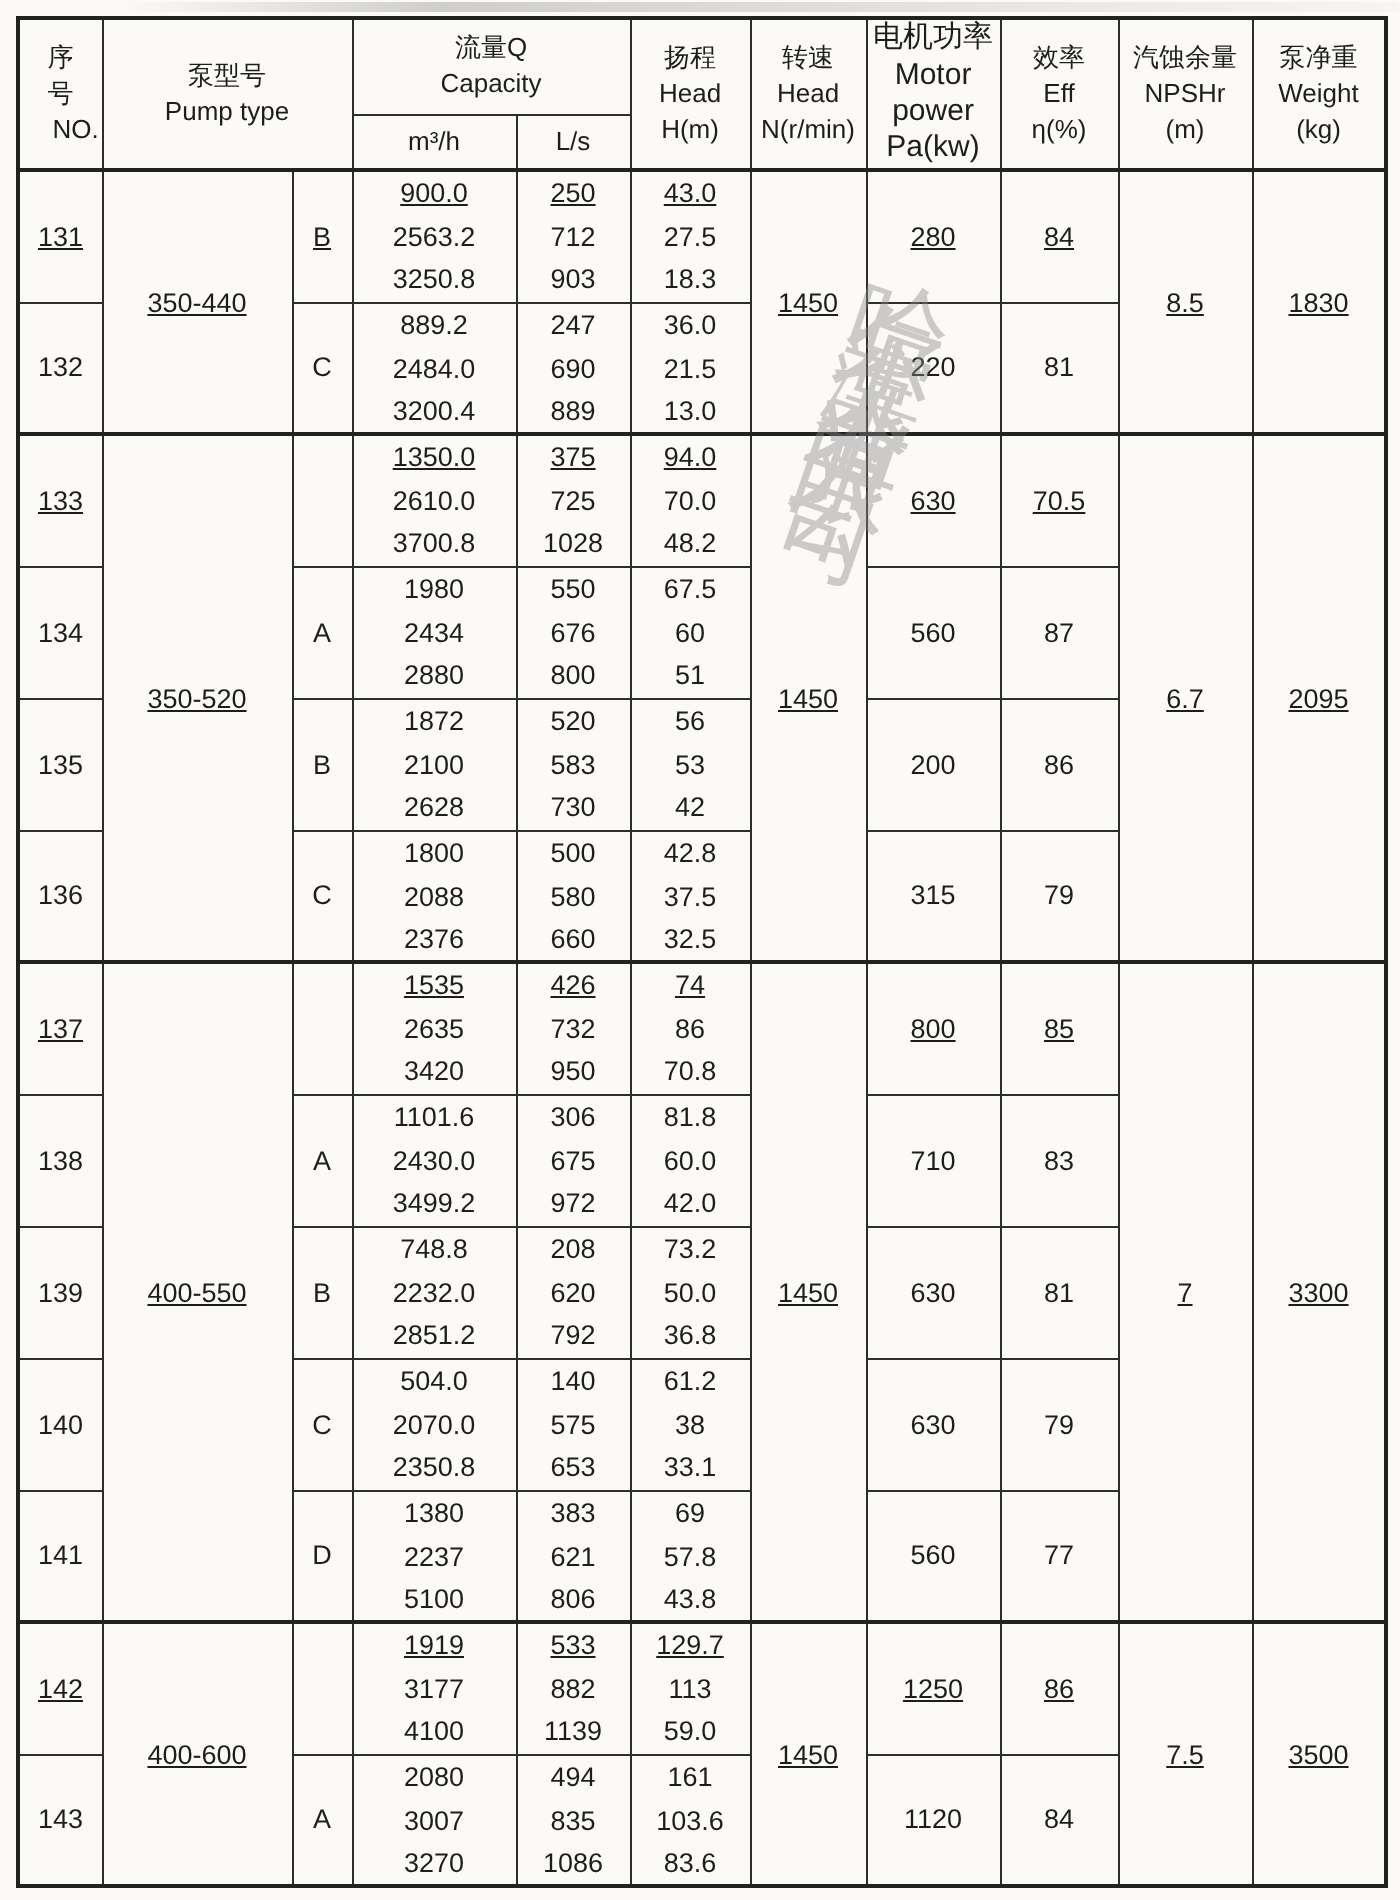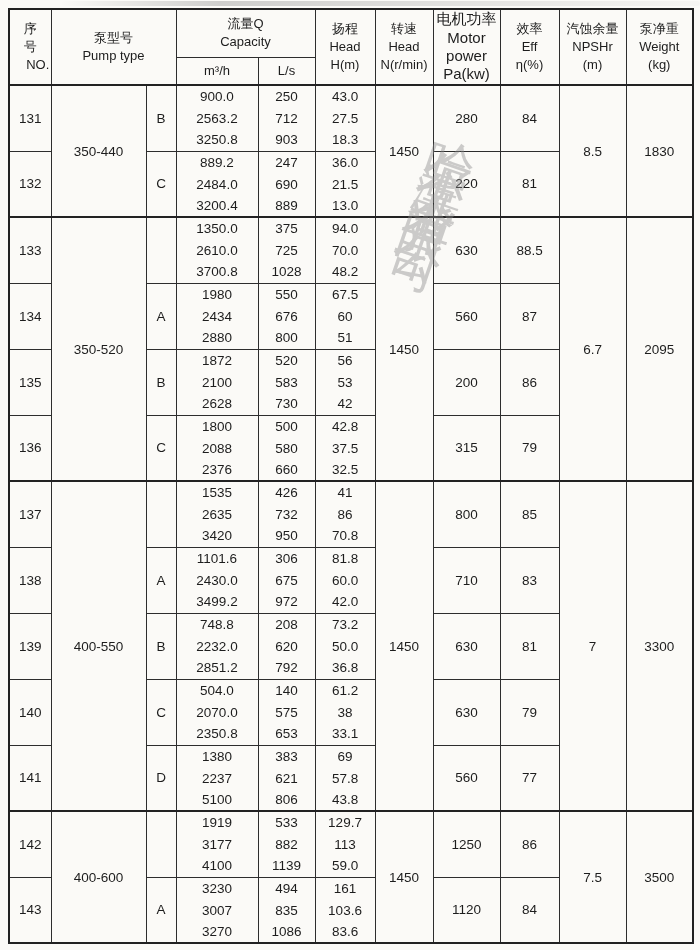--- a/index.html
+++ b/index.html
@@ -26,21 +26,21 @@
   }
   thead tr.h1{height:48px;}
   thead tr.h2{height:28px;}
   thead th{line-height:1.38;}
   thead{border-bottom:2px solid #222;}
   th .al{text-align:center;padding-left:15px;}
   th.h-motor div{font-size:15px;line-height:1.22;}
   tbody tr{height:22px;}
   tbody td{font-size:13.5px;border-top:0;border-bottom:0;}
   tbody tr.block-start td{border-top:1px solid #2d2d2d;}
-  tbody tr.group-start td{border-top:2px solid #222;}
+  tbody tr.group-start td{border-top:2px solid #222;text-decoration:underline;}
   .watermark{
     position:absolute;left:438px;top:104px;z-index:5;pointer-events:none;
     writing-mode:vertical-rl;text-orientation:upright;
     font-family:"DejaVu Serif","Liberation Serif",serif;
     font-size:50px;letter-spacing:14px;color:#8a8a8a;opacity:.42;
     transform:rotate(19deg);transform-origin:50% 0;
   }
 </style>
 </head>
 <body>
@@ -159,21 +159,21 @@
         </tr>
         <tr class="block-start group-start">
           <td rowspan="3">133</td>
           <td rowspan="12">350-520</td>
           <td rowspan="3"></td>
           <td>1350.0</td>
           <td>375</td>
           <td>94.0</td>
           <td rowspan="12">1450</td>
           <td rowspan="3">630</td>
-          <td rowspan="3">88.5</td>
+          <td rowspan="3">70.5</td>
           <td rowspan="12">6.7</td>
           <td rowspan="12">2095</td>
         </tr>
         <tr>
           <td>2610.0</td>
           <td>725</td>
           <td>70.0</td>
         </tr>
         <tr>
           <td>3700.8</td>
@@ -236,21 +236,21 @@
           <td>2376</td>
           <td>660</td>
           <td>32.5</td>
         </tr>
         <tr class="block-start group-start">
           <td rowspan="3">137</td>
           <td rowspan="15">400-550</td>
           <td rowspan="3"></td>
           <td>1535</td>
           <td>426</td>
-          <td>41</td>
+          <td>74</td>
           <td rowspan="15">1450</td>
           <td rowspan="3">800</td>
           <td rowspan="3">85</td>
           <td rowspan="15">7</td>
           <td rowspan="15">3300</td>
         </tr>
         <tr>
           <td>2635</td>
           <td>732</td>
           <td>86</td>
@@ -355,21 +355,21 @@
           <td>113</td>
         </tr>
         <tr>
           <td>4100</td>
           <td>1139</td>
           <td>59.0</td>
         </tr>
         <tr class="block-start">
           <td rowspan="3">143</td>
           <td rowspan="3">A</td>
-          <td>3230</td>
+          <td>2080</td>
           <td>494</td>
           <td>161</td>
           <td rowspan="3">1120</td>
           <td rowspan="3">84</td>
         </tr>
         <tr>
           <td>3007</td>
           <td>835</td>
           <td>103.6</td>
         </tr>

